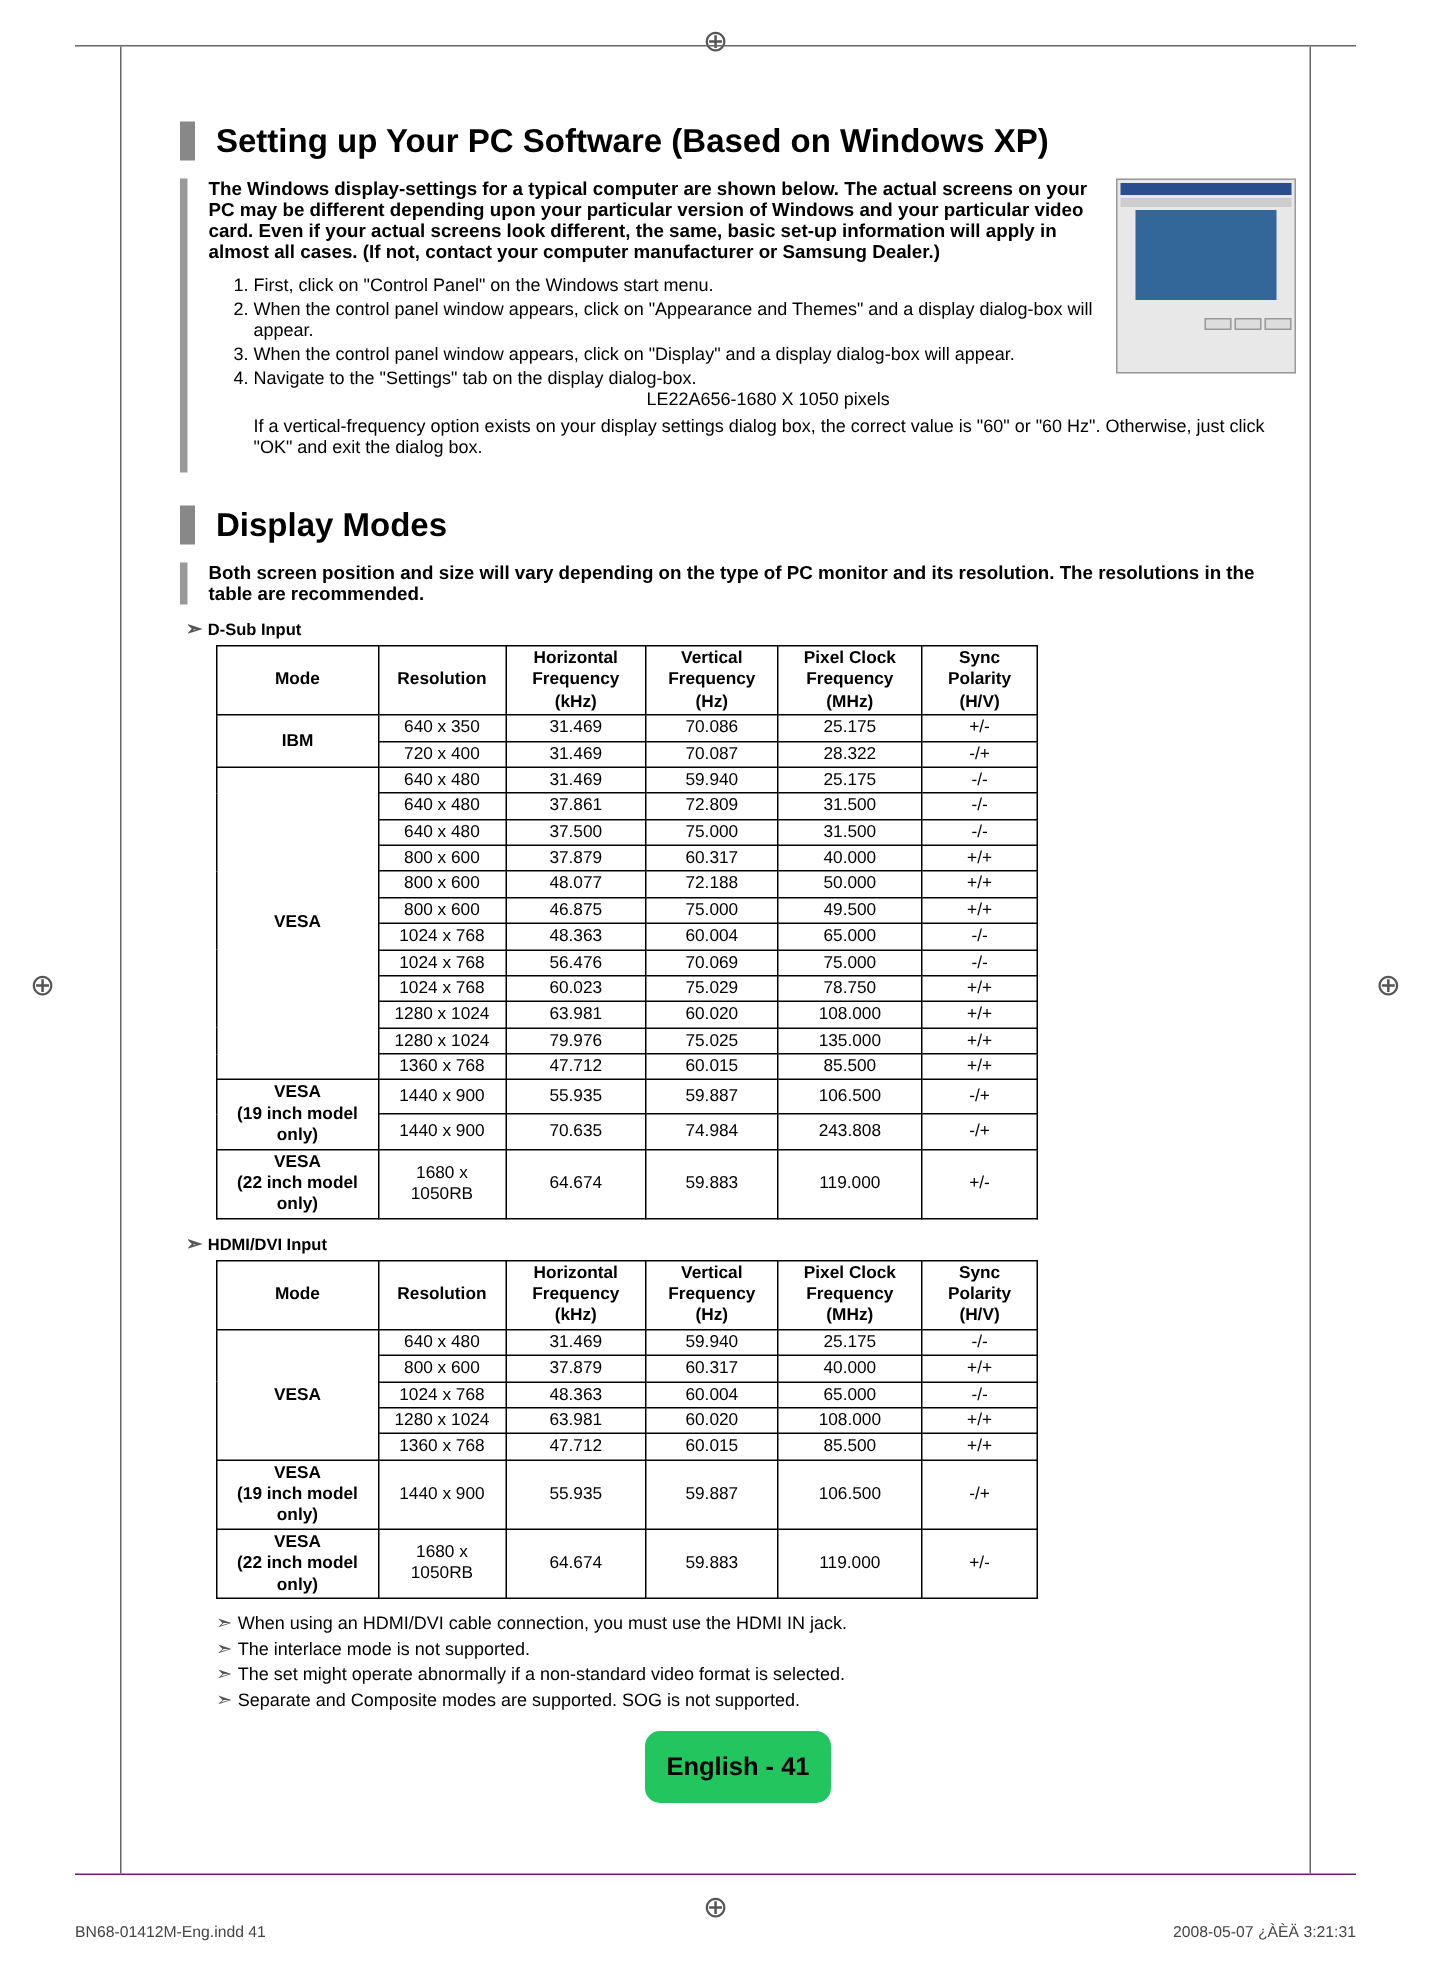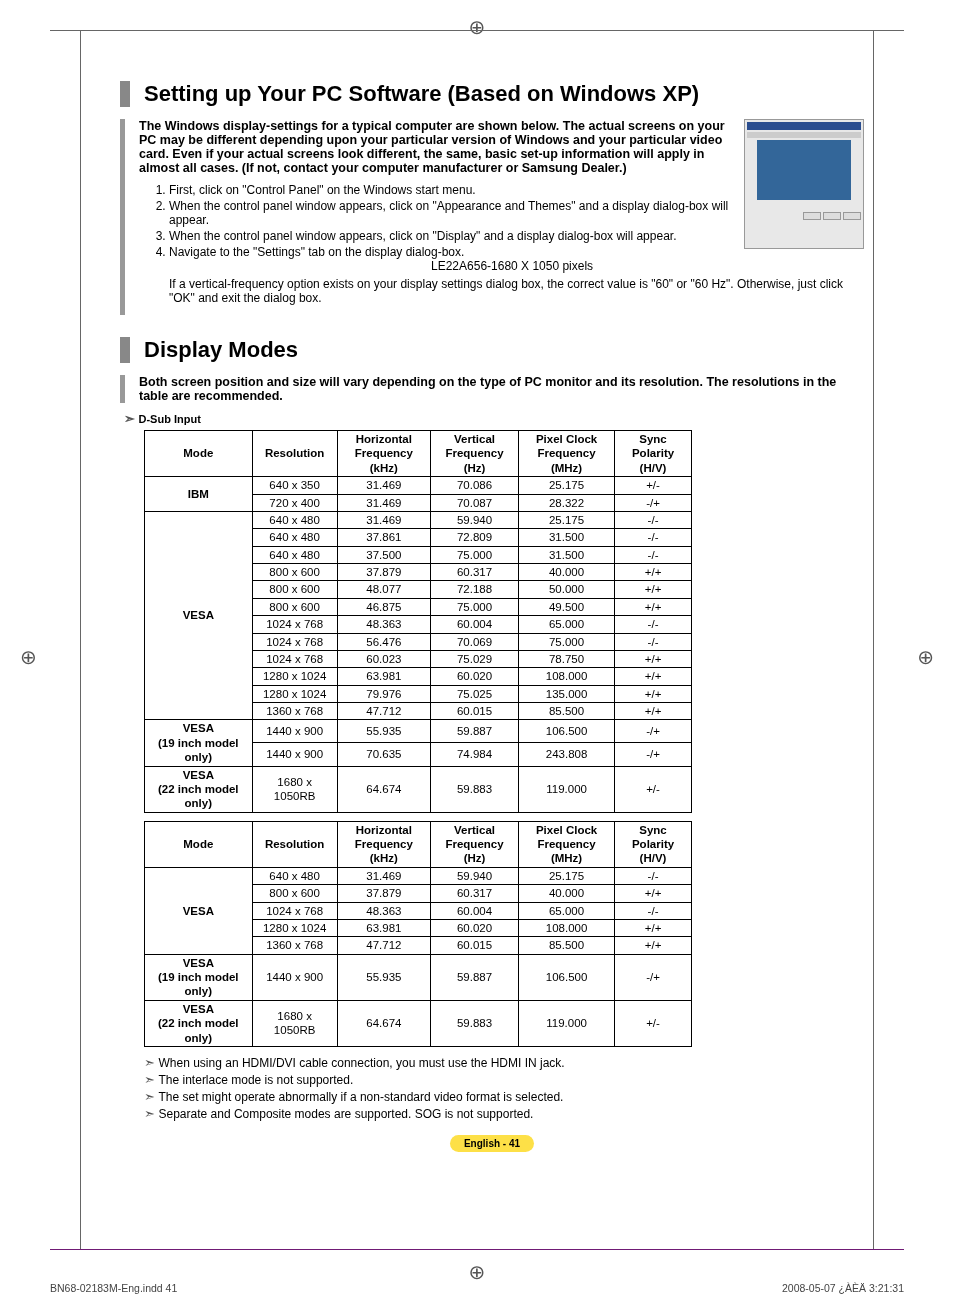--- a/index.html
+++ b/index.html
@@ -110,25 +110,25 @@
   .notes { margin-left: 24px; margin-top:6px; }
   .note-line { margin-bottom: 2px; }
   .note-line::before { content:"➣ "; color:#555; font-size:13px;}
 
   .page-num {
     text-align:center;
     margin-top:14px;
   }
   .page-num span {
     display:inline-block;
-    background:#fde047;
+    background:#22c55e;
     border-radius: 10px;
-    padding: 3px 14px;
+    padding: 14px 14px;
     font-weight:bold;
-    font-size:10px;
+    font-size:17px;
   }
   .foot {
     position:absolute;
     bottom: 20px;
     left: 50px; right: 50px;
     font-size: 10.5px;
     color:#444;
     display:flex;
     justify-content:space-between;
   }
@@ -302,20 +302,21 @@
           <td class="mode-cell" rowspan="1">VESA <br>(22 inch model only)</td>
           <td>1680 x 1050RB</td>
           <td>64.674</td>
           <td>59.883</td>
           <td>119.000</td>
           <td>+/-</td>
         </tr>
       </tbody>
     </table>
 
+  <div class="arrow-label">HDMI/DVI Input</div>
   <table id="hdmi-table">
       <tbody>
         <tr>
           <th>Mode</th>
           <th>Resolution</th>
           <th>Horizontal<br>Frequency (kHz)</th>
           <th>Vertical<br>Frequency (Hz)</th>
           <th>Pixel Clock<br>Frequency (MHz)</th>
           <th>Sync Polarity<br>(H/V)</th>
         </tr>
@@ -382,15 +383,15 @@
     </div>
 
   <div class="page-num">
     <span>English - 41</span>
   </div>
 </div>
 
 <div class="reg-mark reg-bottom">⊕</div>
 
 <div class="foot">
-  <span>BN68-02183M-Eng.indd   41</span>
+  <span>BN68-01412M-Eng.indd   41</span>
   <span>2008-05-07   ¿ÀÈÄ 3:21:31</span>
 </div>
 
 </body></html>

